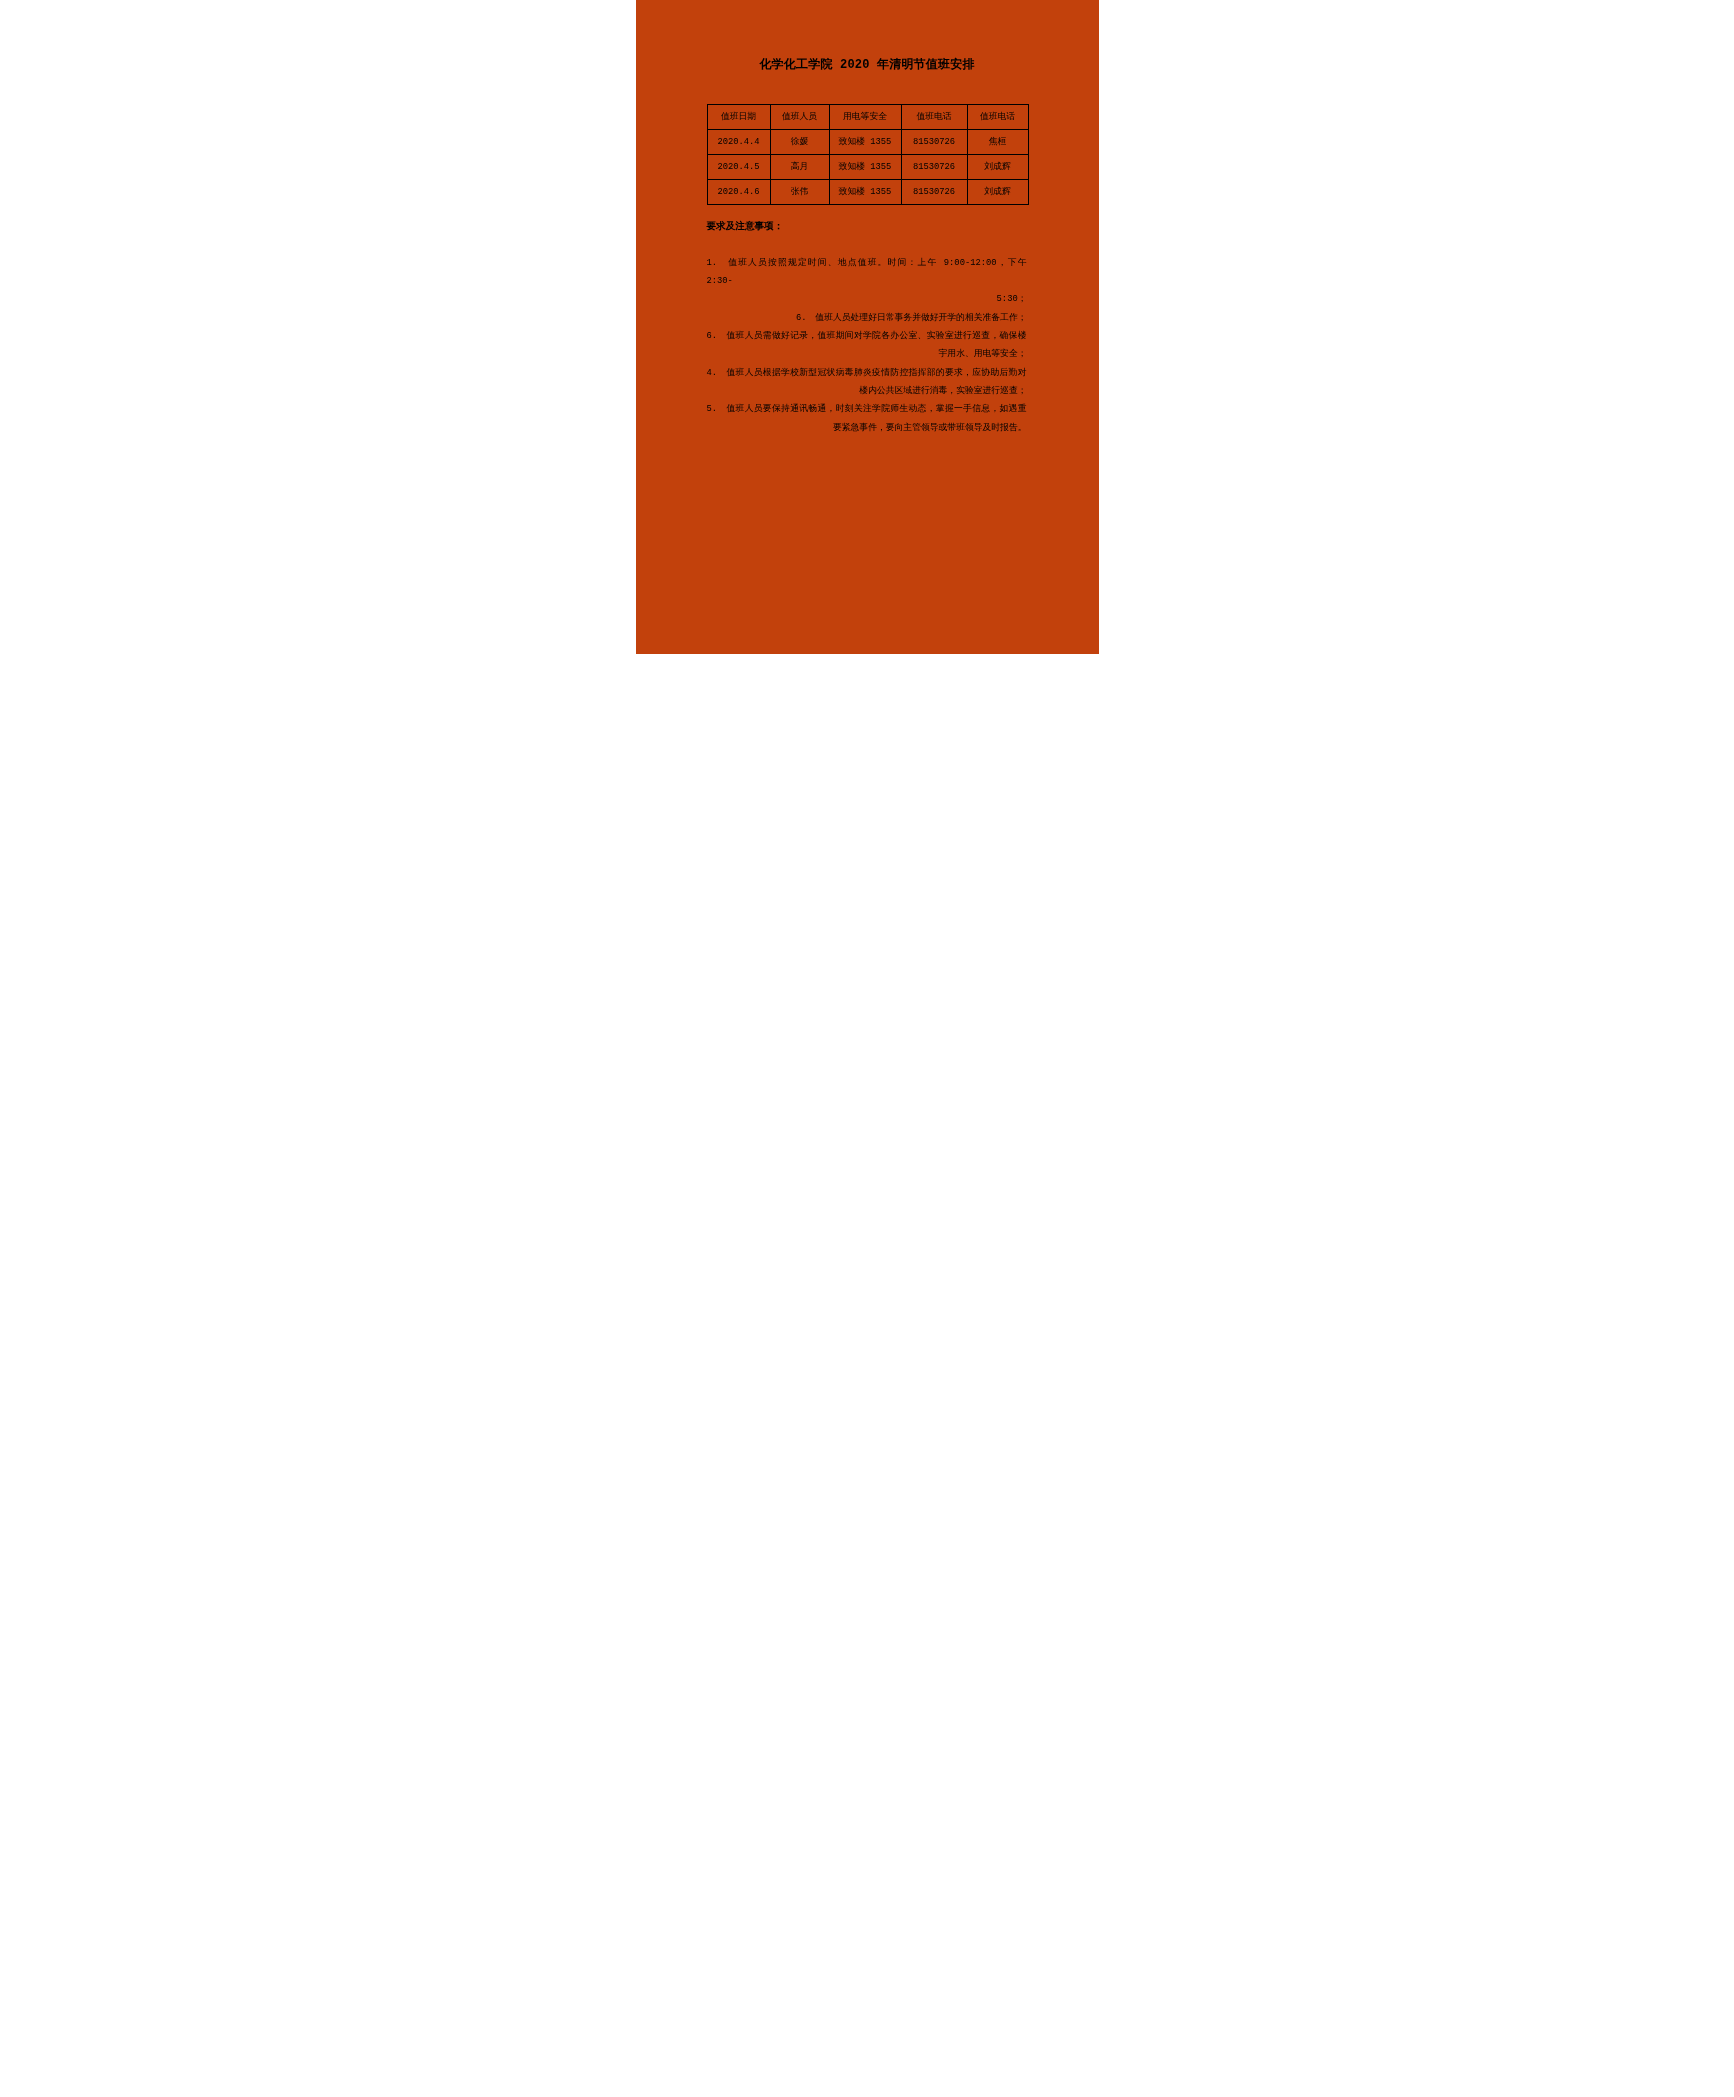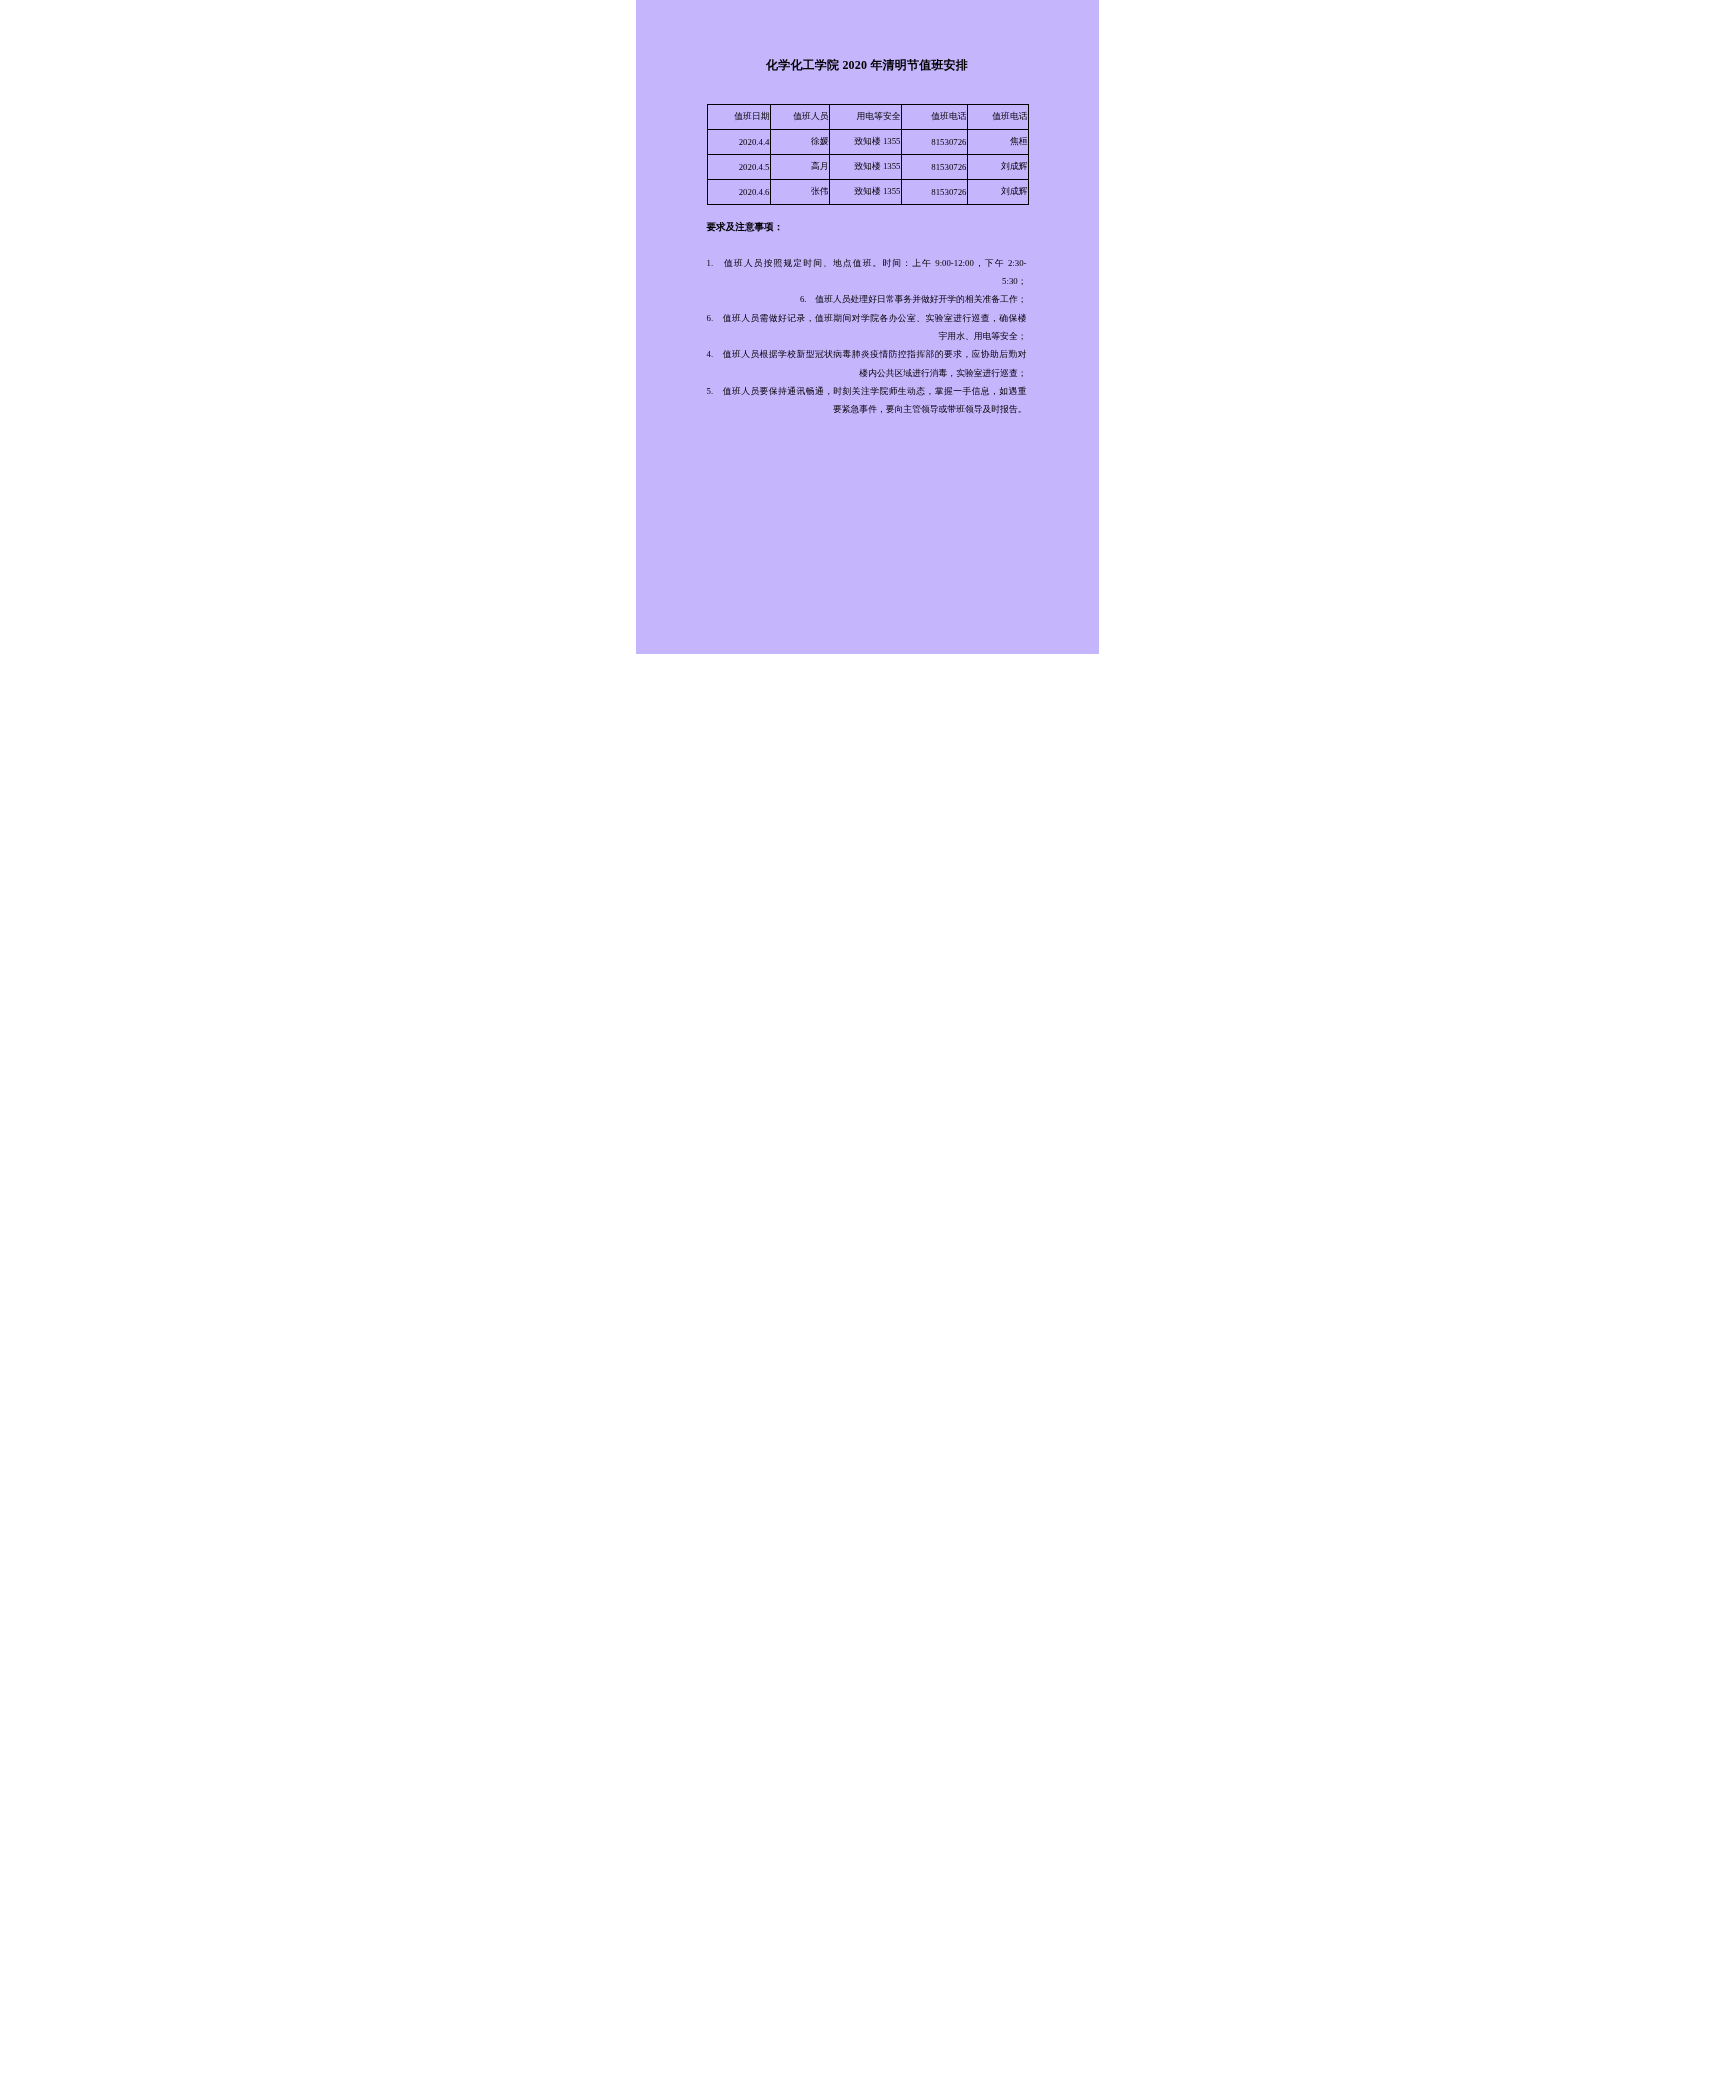--- a/index.html
+++ b/index.html
@@ -5,23 +5,23 @@
   html, body {
     margin: 0;
     padding: 0;
     background: #ffffff;
   }
   .page {
     position: relative;
     width: 463px;
     height: 654px;
     margin: 0 auto;
-    background: #c4b5fd;
+    background: #c2410c;
     color: #000000;
-    font-family: Liberation Serif, serif;
+    font-family: Liberation Mono, monospace;
     overflow: hidden;
   }
   
   .doc-title {
     margin: 0;
     padding-top: 58px;
     text-align: center;
     font-size: 12px;
     font-weight: bold;
     line-height: 15px;
@@ -31,21 +31,21 @@
   .duty-table {
     margin: 31px 0 0 71px;
     width: 320px;
     border-collapse: collapse;
     table-layout: fixed;
     border: 0.8px solid #000;
   }
   .duty-table th,
   .duty-table td {
     border: 0.6px solid #000;
-    text-align: right;
+    text-align: center;
     vertical-align: middle;
     font-weight: normal;
     font-size: 8.8px;
     padding: 0;
     overflow: hidden;
   }
   .duty-table th { height: 24px; }
   .duty-table td { height: 24px; }
   
   .notes {

